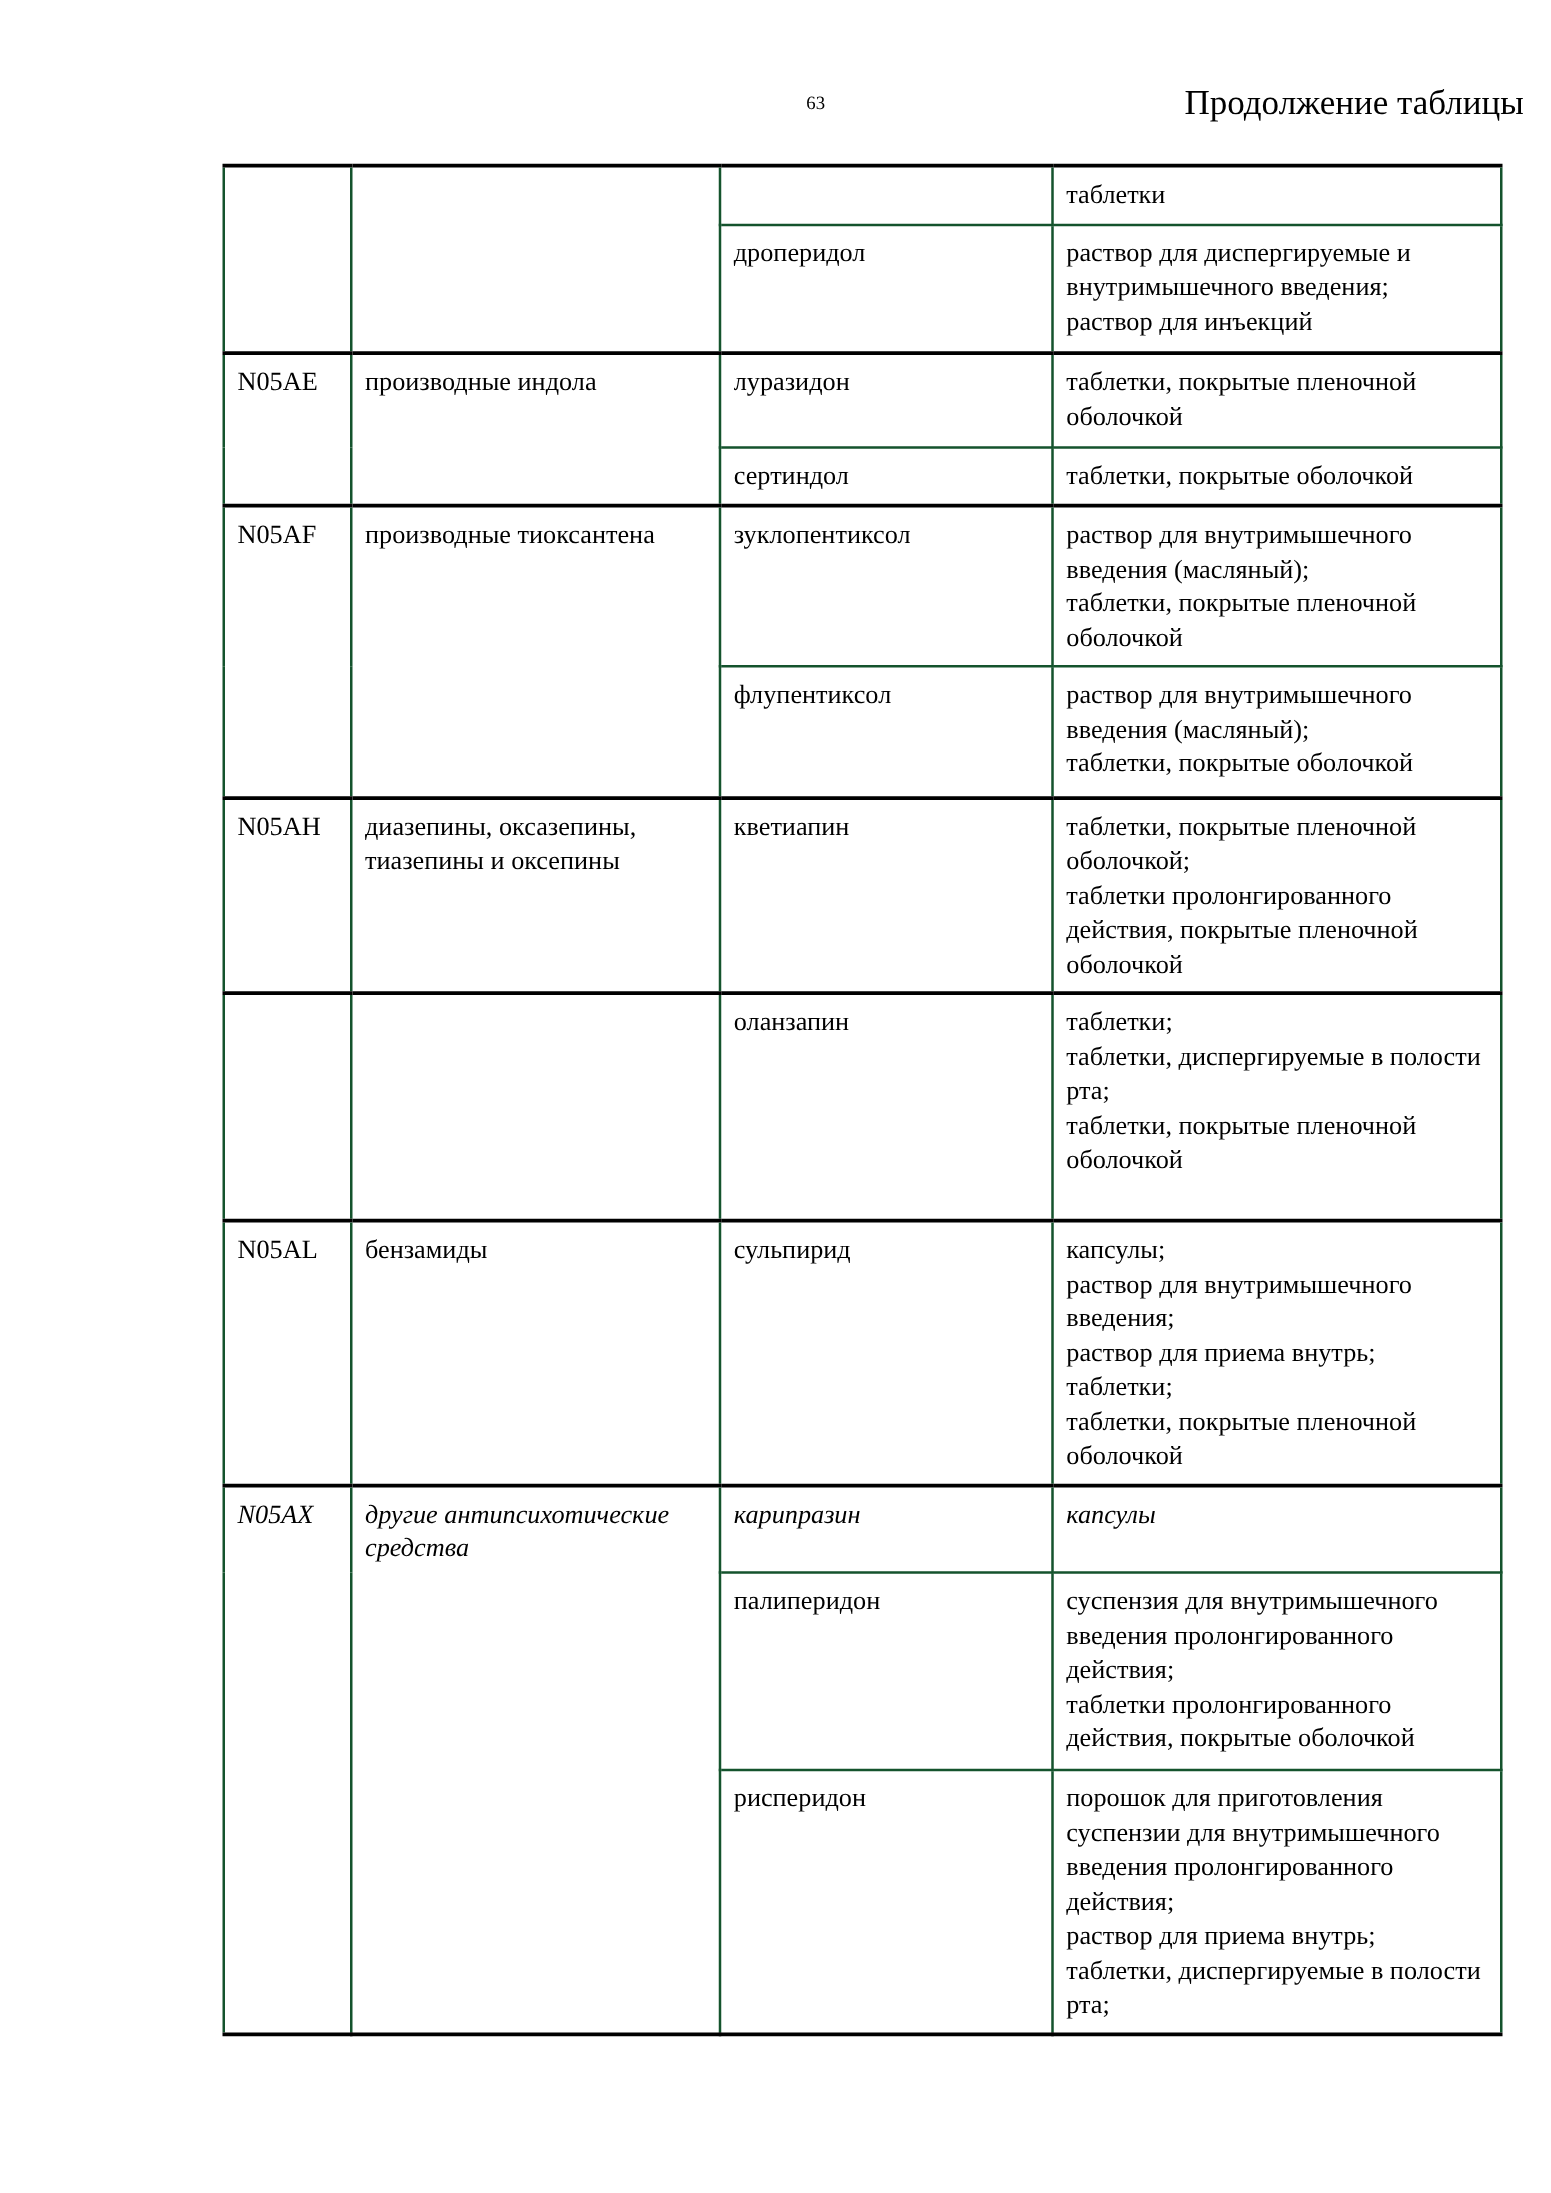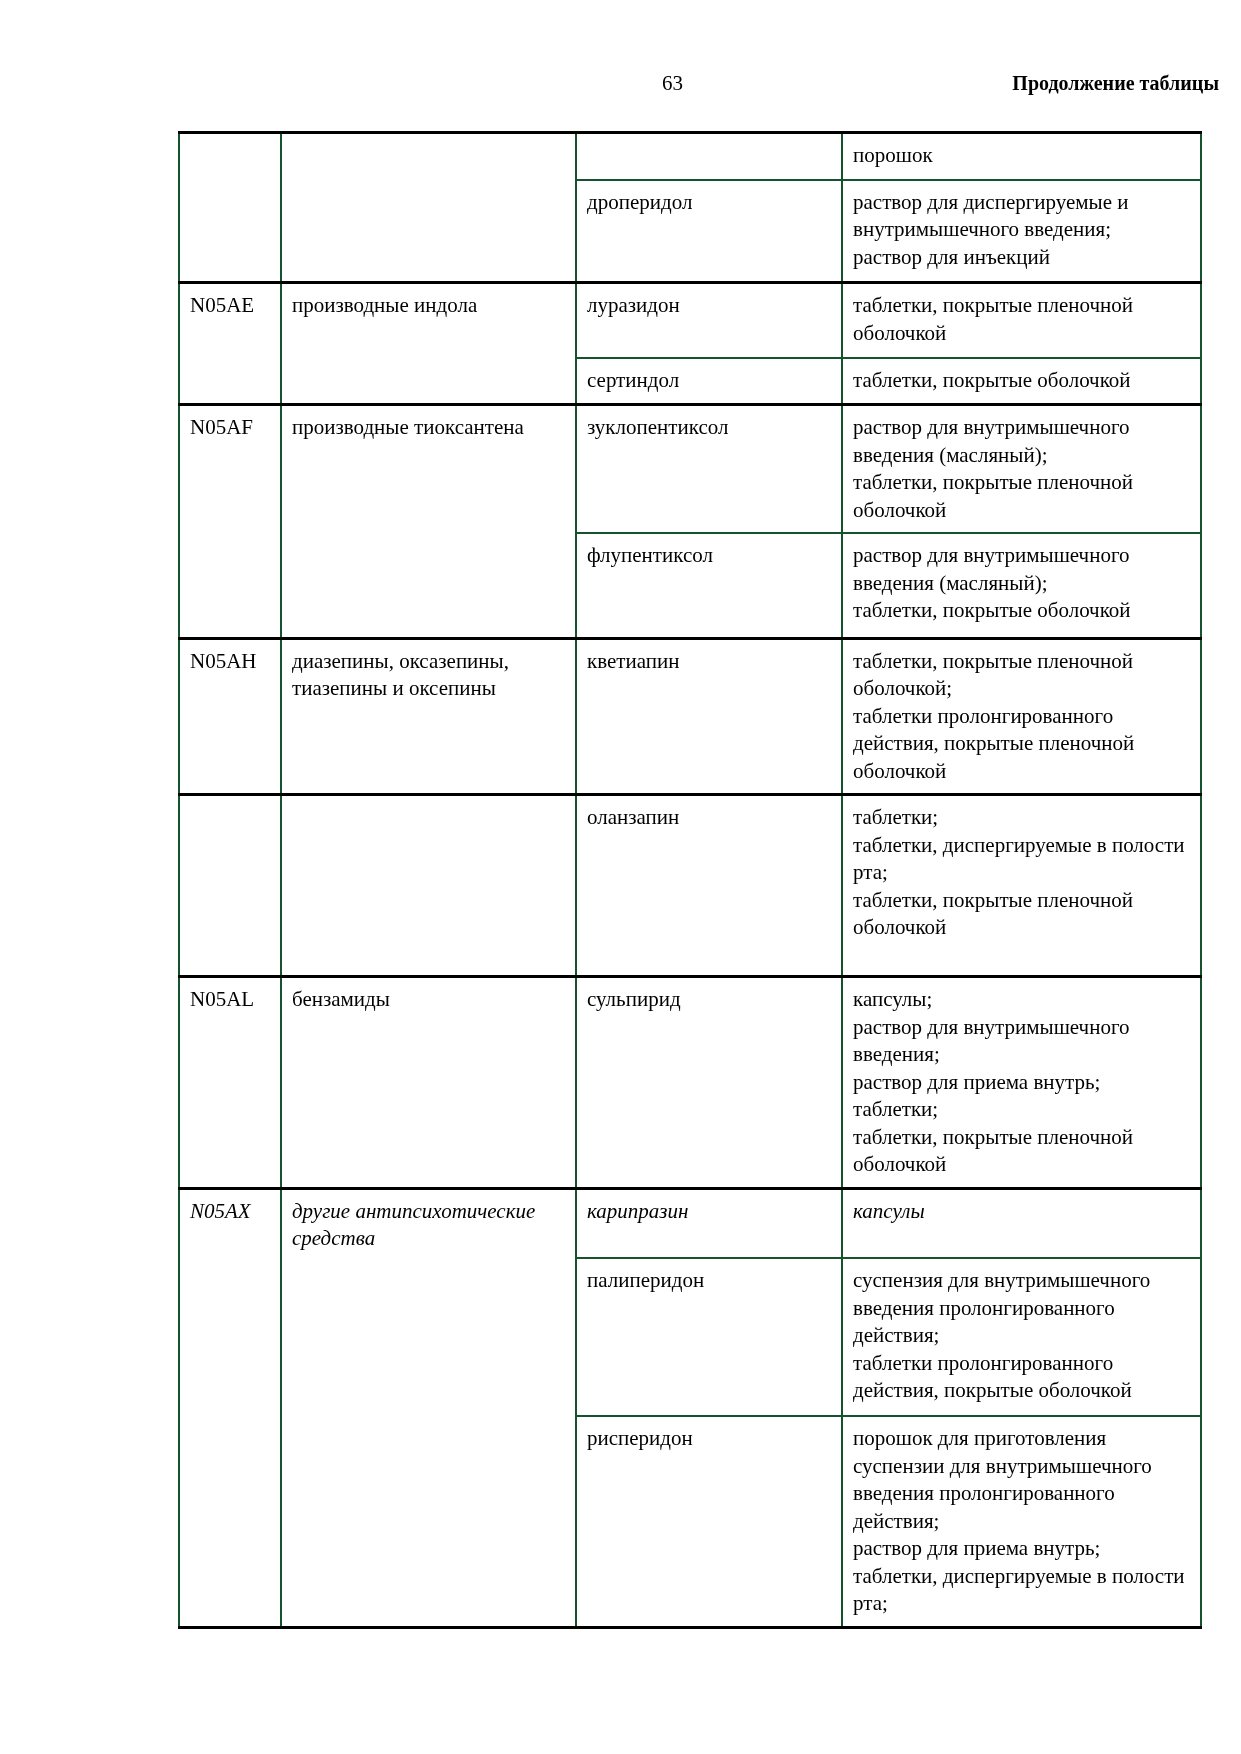--- a/index.html
+++ b/index.html
@@ -3,26 +3,26 @@
 <meta charset="utf-8">
 <style>
   html,body{margin:0;padding:0;}
   body{
     width:1241px;height:1754px;
     background:#ffffff;color:#000;
     font-family:"Liberation Serif","DejaVu Serif",serif;
     position:relative;overflow:hidden;
   }
   .page-number{
-    position:absolute;left:662px;top:70px;
-    font-size:21px;line-height:26px;
+    position:absolute;left:645px;top:70px;
+    font-size:15px;line-height:26px;
   }
   .header-right{
     position:absolute;top:70px;right:22px;
-    font-size:20px;line-height:26px;font-weight:bold;
+    font-size:28px;line-height:26px;
   }
   table.med-table{
     position:absolute;left:178px;top:131px;
     width:1022px;table-layout:fixed;
     border-collapse:collapse;
     border:2px solid #000;
     border-top:3px solid #000;
     border-bottom:3px solid #000;
   }
   table.med-table td{
@@ -49,21 +49,21 @@
     <col style="width:295px">
     <col style="width:266px">
     <col style="width:359px">
   </colgroup>
   <tbody id="table-body">
       <tr class="section-start" style="height: 47px;">
         <td class="code-cell" rowspan="2"></td>
         <td class="group-cell" rowspan="2"></td>
         <td class="name-cell"></td>
         <td class="forms-cell">
-          <div class="form-item">порошок</div>
+          <div class="form-item">таблетки</div>
         </td>
       </tr>
       <tr style="height: 103px;">
         <td class="name-cell">дроперидол</td>
         <td class="forms-cell">
           <div class="form-item">раствор для диспергируемые и внутримышечного введения;</div>
           <div class="form-item">раствор для инъекций</div>
         </td>
       </tr>
       <tr class="section-start" style="height: 75px;">

